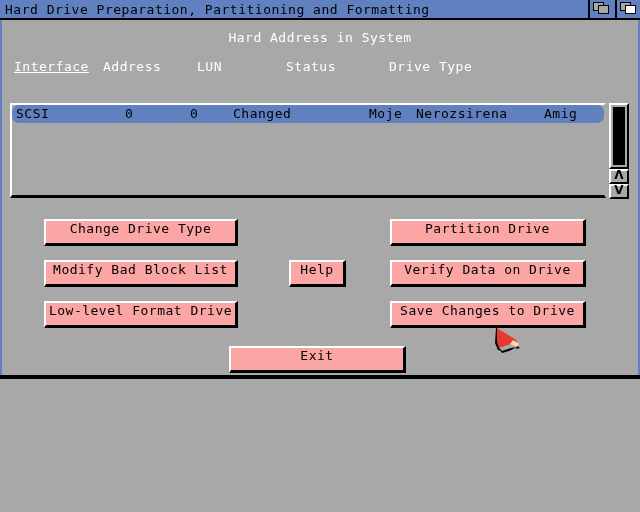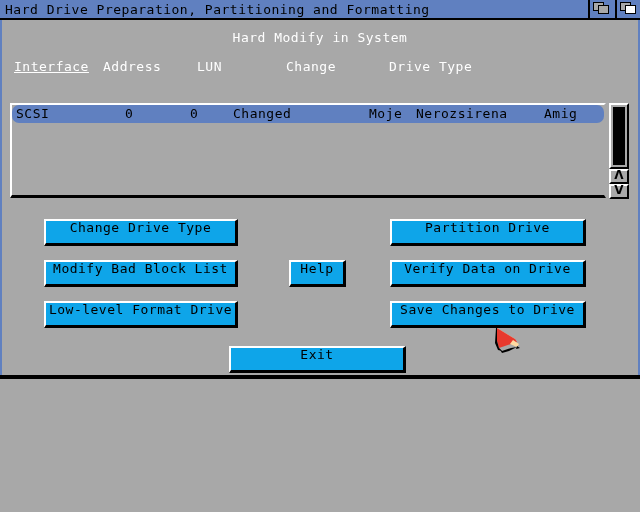--- a/index.html
+++ b/index.html
@@ -232,36 +232,36 @@
     display: block;
     margin-top: -1px;
     font-family: "DejaVu Sans", sans-serif;
     font-size: 12px;
     font-weight: bold;
   }
 
   
   .btn {
     position: absolute;
-    background: #0ea5e9;
+    background: #fca5a5;
     border-top: 2px solid #fff;
     border-left: 2px solid #fff;
     border-right: 3px solid #000;
     border-bottom: 3px solid #000;
     box-sizing: border-box;
     color: #000;
     font-size: 13px;
     letter-spacing: 0.5px;
     text-align: center;
     white-space: nowrap;
     cursor: pointer;
     display: flex;
-    align-items: flex-end;
+    align-items: flex-start;
     justify-content: center;
-    padding-bottom: 8px;
+    padding-bottom: 15px;
   }
   #btn-change-drive-type   { left: 44px;  top: 199px; width: 194px; height: 27px; }
   #btn-modify-bad-block    { left: 44px;  top: 240px; width: 194px; height: 27px; }
   #btn-low-level-format    { left: 44px;  top: 281px; width: 194px; height: 27px; }
   #btn-partition-drive     { left: 390px; top: 199px; width: 196px; height: 27px; }
   #btn-verify-data         { left: 390px; top: 240px; width: 196px; height: 27px; }
   #btn-save-changes        { left: 390px; top: 281px; width: 196px; height: 27px; }
   #btn-help                { left: 289px; top: 240px; width: 57px;  height: 27px; }
   #btn-exit                { left: 229px; top: 326px; width: 177px; height: 27px; }
 
@@ -296,27 +296,27 @@
           <div class="sq-front"></div>
         </div>
       </div>
     </div>
 
     <div id="winbody">
       <div id="edge-left"></div>
       <div id="edge-right"></div>
       <div id="edge-bottom"></div>
 
-      <div id="panel-title">Hard Modify in System</div>
+      <div id="panel-title">Hard Address in System</div>
 
       <div id="col-headers">
         <span class="col-h" id="col-h-interface">Interface</span>
         <span class="col-h" id="col-h-address">Address</span>
         <span class="col-h" id="col-h-lun">LUN</span>
-        <span class="col-h" id="col-h-status">Change</span>
+        <span class="col-h" id="col-h-status">Status</span>
         <span class="col-h" id="col-h-drivetype">Drive Type</span>
       </div>
 
       <div id="listbox">
         <div class="list-row selected">
           <span class="cell c-interface">SCSI</span>
           <span class="cell c-address">0</span>
           <span class="cell c-lun">0</span>
           <span class="cell c-status">Changed</span>
           <span class="cell c-model">Moje</span>

